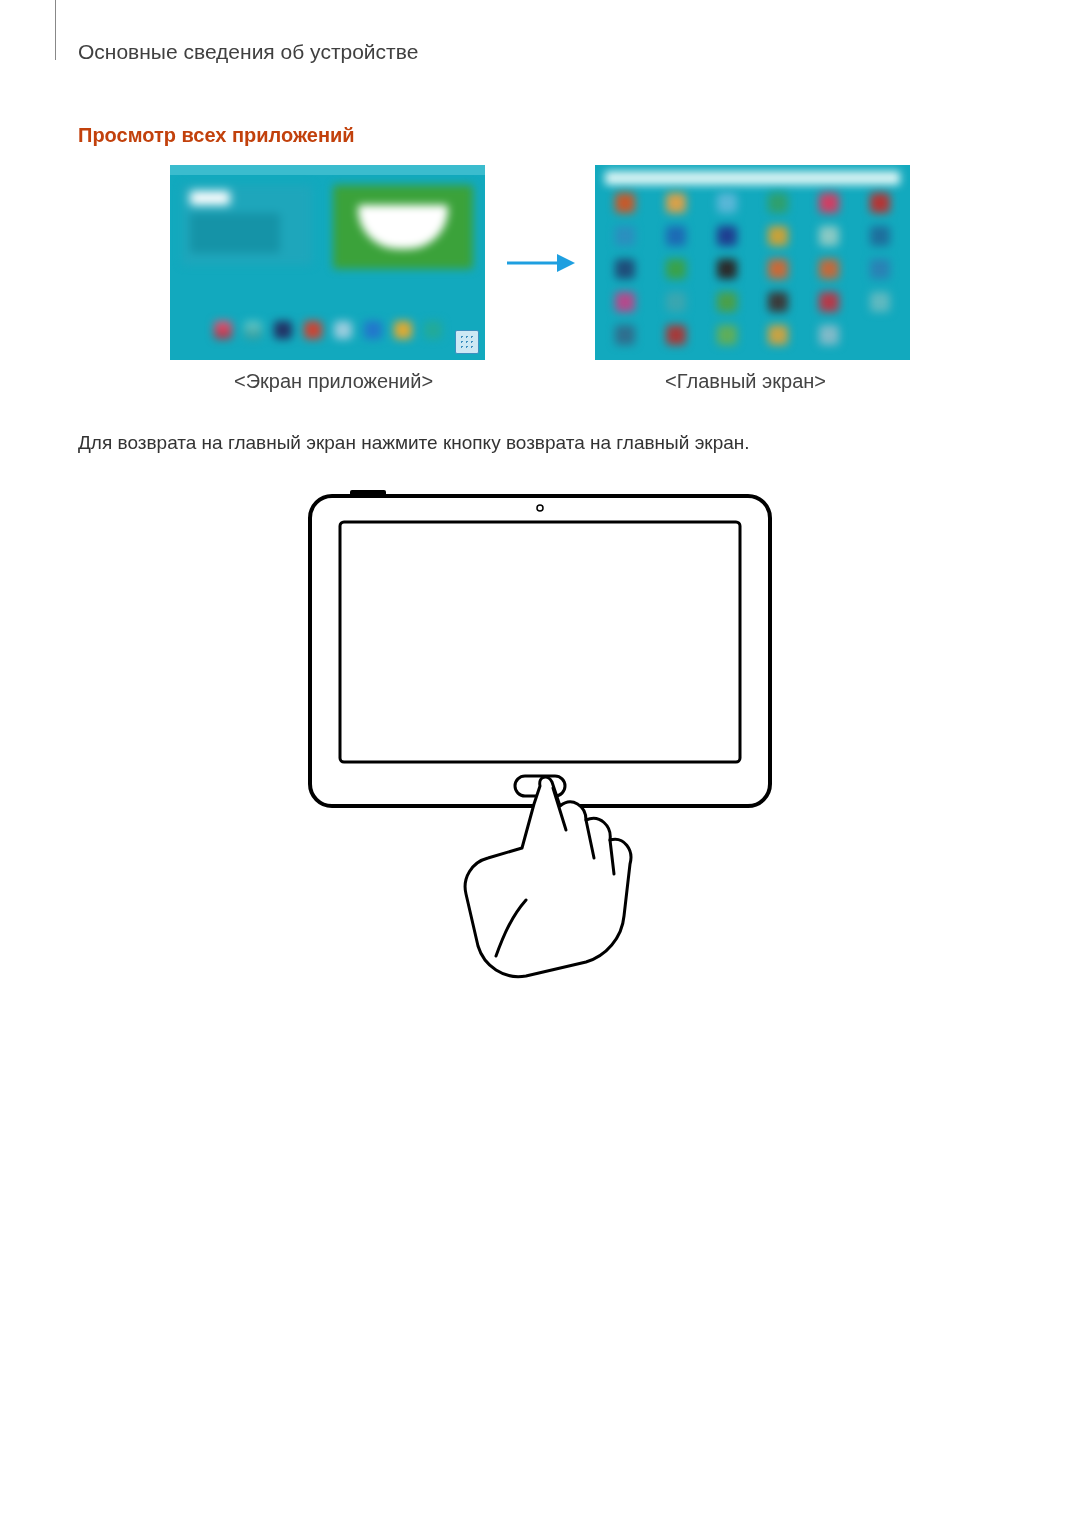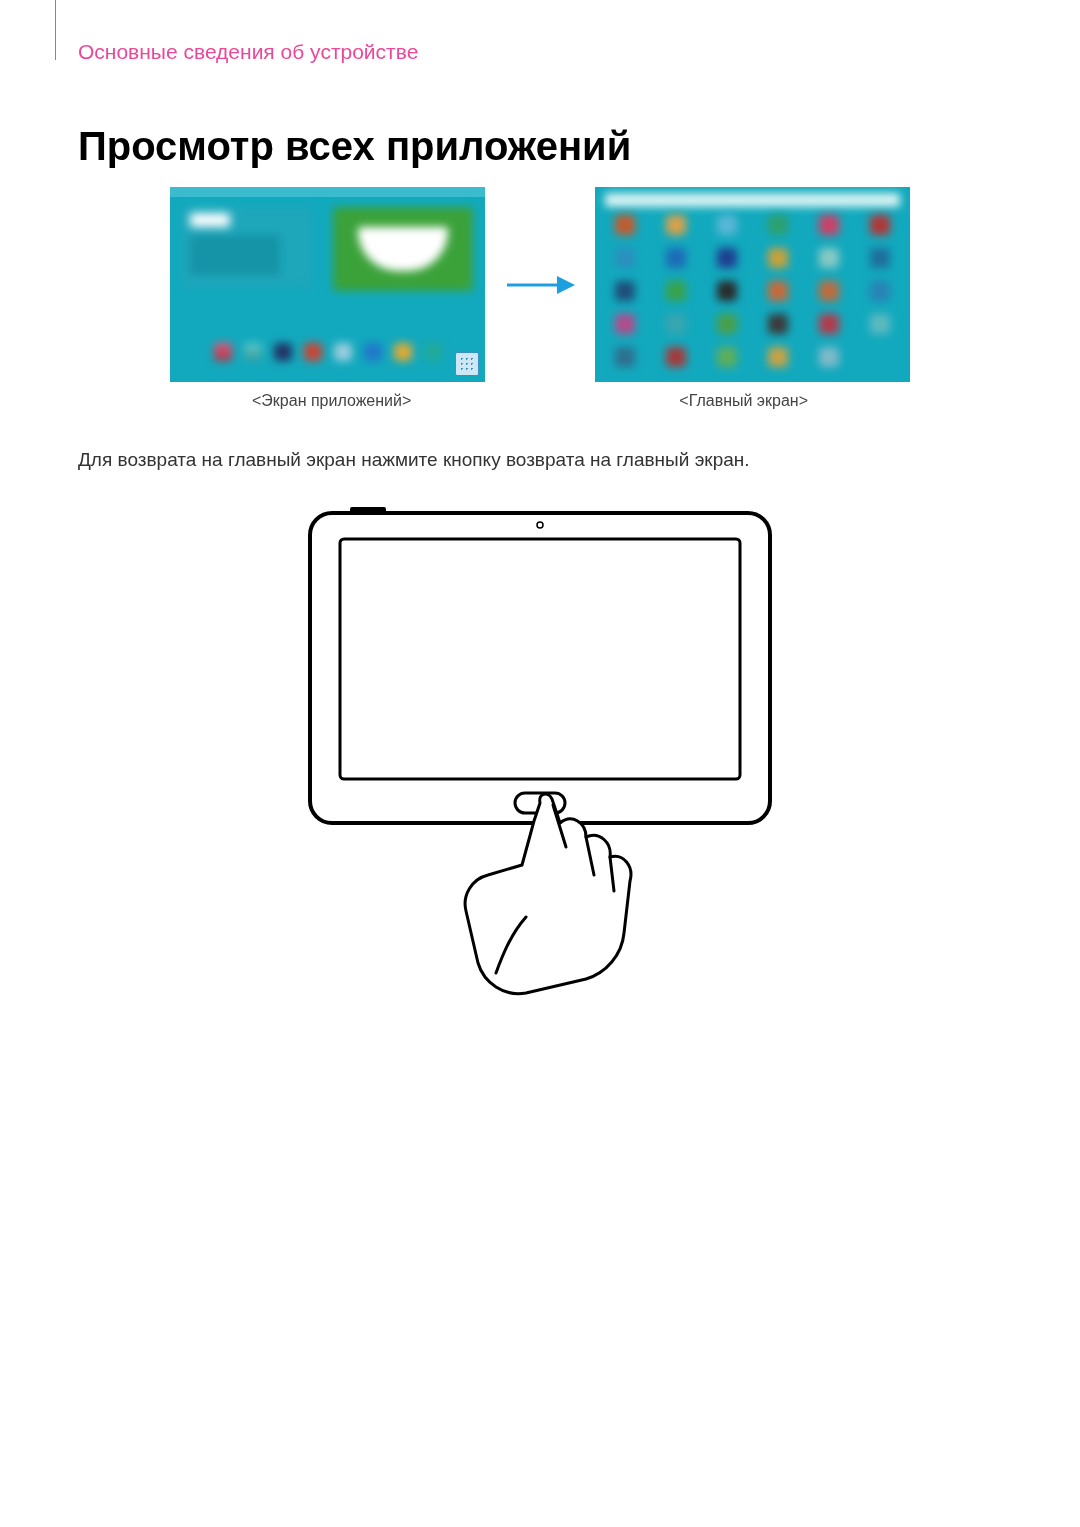--- a/index.html
+++ b/index.html
@@ -19,28 +19,28 @@
   .left-rule {
     position: absolute;
     left: 55px;
     top: 0;
     width: 1px;
     height: 60px;
     background: #888;
   }
   .header {
     font-size: 21px;
-    color: #ec4899;
+    color: #404040;
     margin-bottom: 60px;
     padding-top: 10px;
   }
   .section-title {
-    font-size: 40px;
+    font-size: 20px;
     font-weight: bold;
-    color: #000000;
+    color: #c2410c;
     margin-bottom: 18px;
   }
   .body-text {
     font-size: 19px;
     color: #333;
     line-height: 1.5;
     margin-bottom: 28px;
   }
   .apps-icon {
     display: inline-block;
@@ -141,21 +141,21 @@
   .shot-right .grid span{ width:20px; height:20px; border-radius:4px; justify-self:center; }
   .arrow {
     width: 70px;
     height: 30px;
     position: relative;
     flex-shrink: 0;
   }
   .arrow svg { width:100%; height:100%; }
   .caption-row{
     display:flex; justify-content:space-around;
-    font-size:16px; color:#444; margin-bottom: 36px;
+    font-size:20px; color:#444; margin-bottom: 36px;
   }
   .caption-row span:first-child{ margin-left:40px; }
   .caption-row span:last-child{ margin-right:60px; }
   .tablet-fig{
     display:flex; justify-content:center; margin-top:10px;
   }
   .tablet-svg{ width:500px; height:500px; }
   .page-num{
     position:absolute; bottom:34px; left:0; right:0;
     text-align:center; font-size:18px; color:#555;

